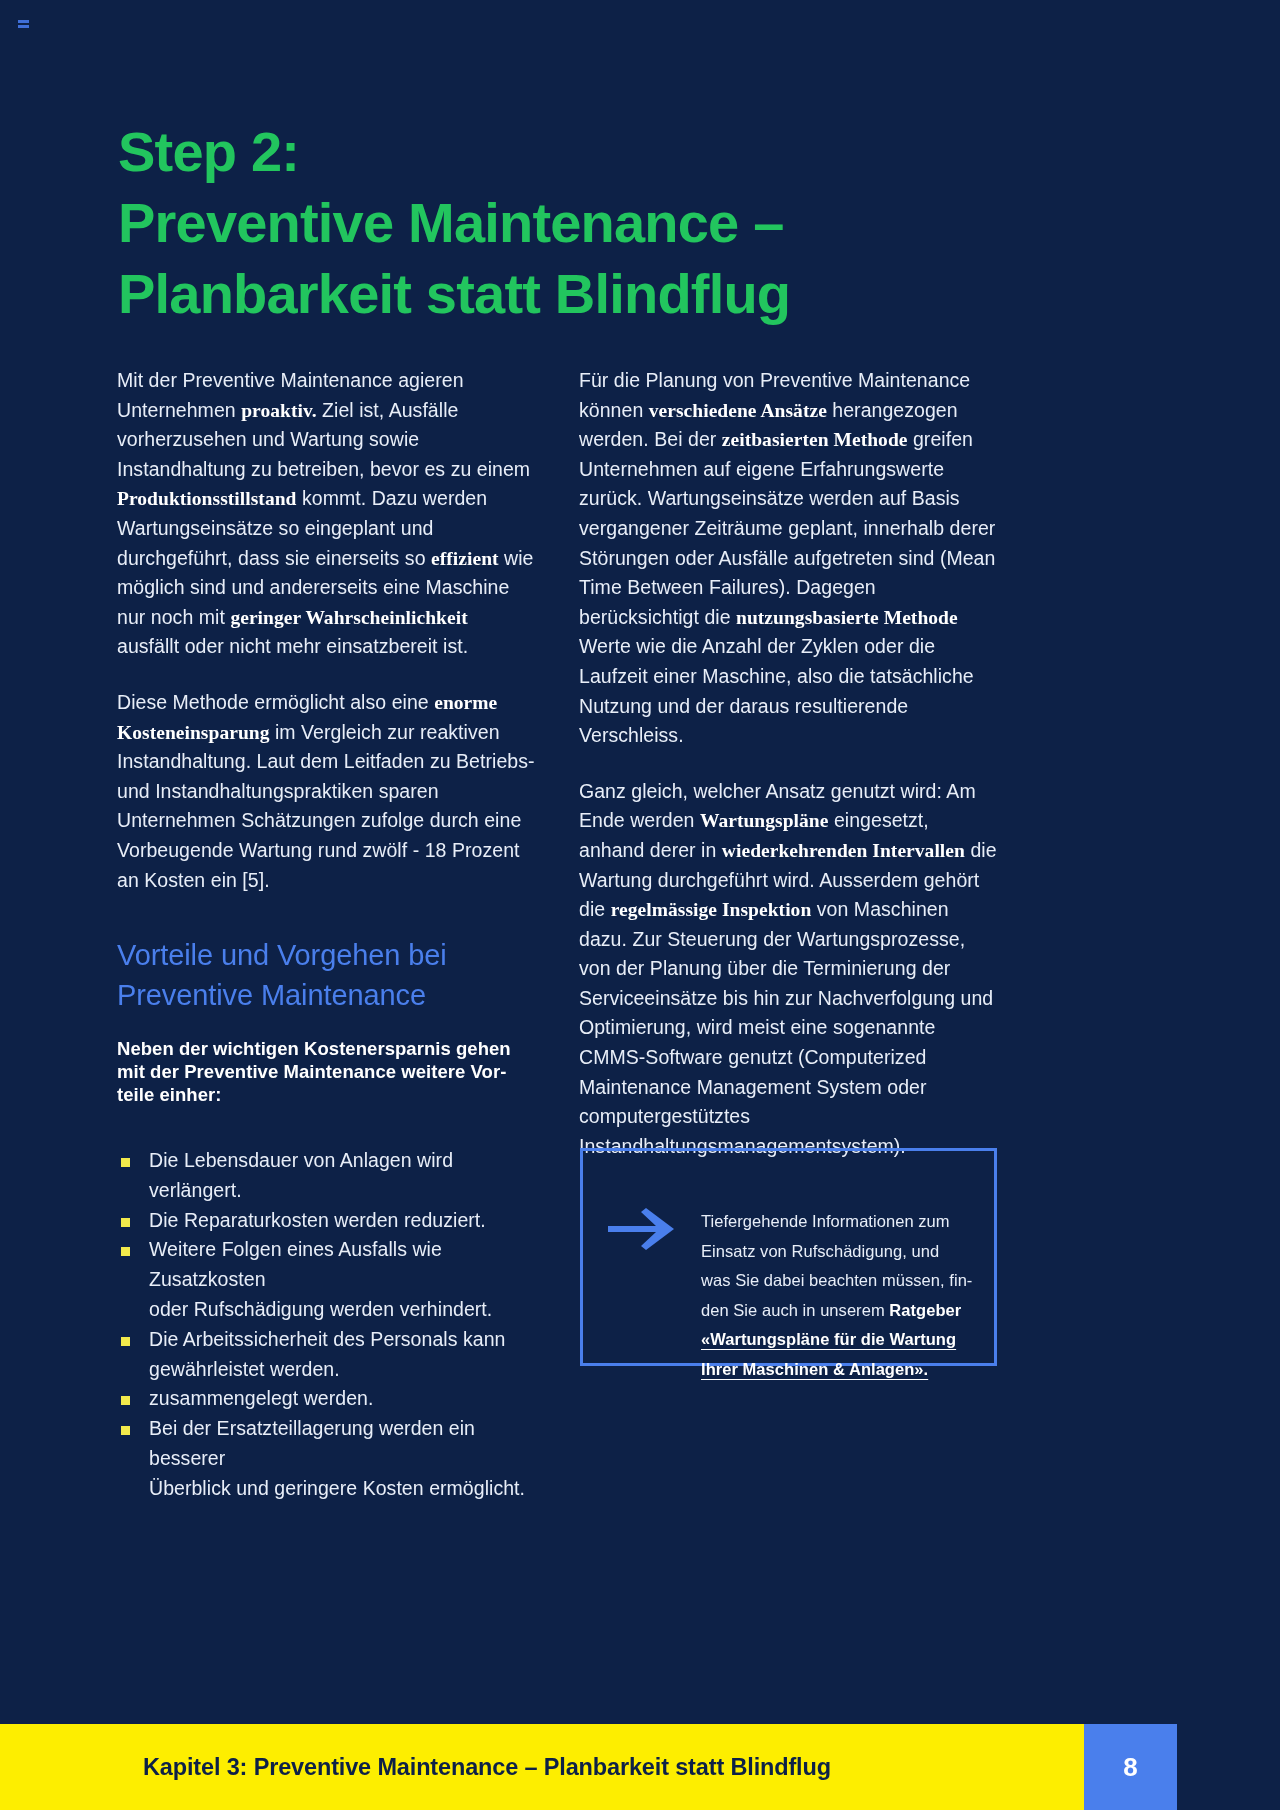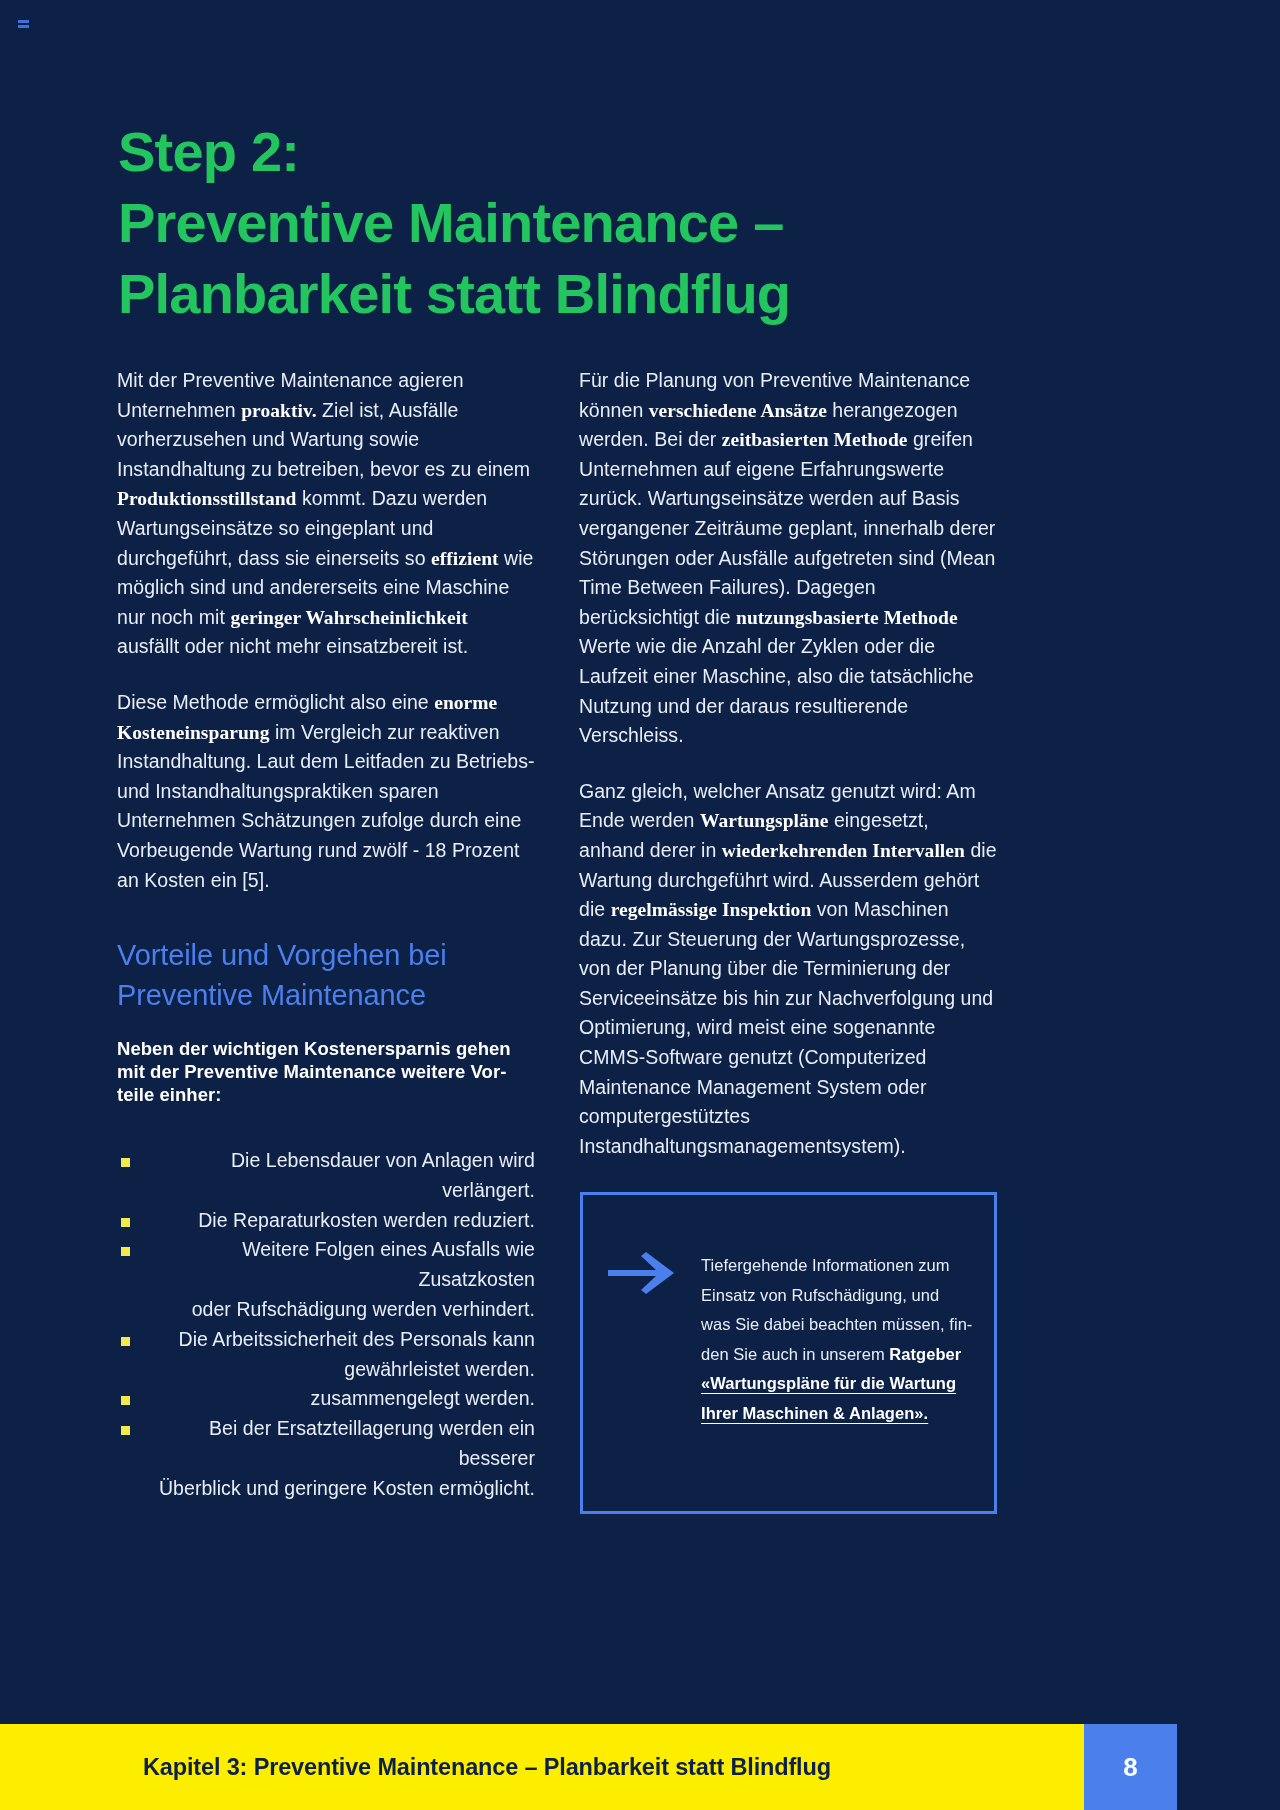--- a/index.html
+++ b/index.html
@@ -107,33 +107,32 @@
     color: #e8eef8;
   }
   ul.bullets li .sq {
     position: absolute;
     left: 4px;
     top: 12px;
     width: 9px;
     height: 9px;
     background: #f2ea4c;
   }
-  ul.bullets li .ln { display: block; text-align: right; }
+  ul.bullets li .ln { display: block; }
 
   
   .callout {
     position: absolute;
     left: 580px;
     top: 1148px;
     width: 417px;
-    height: 322px;
+    height: 218px;
     border: 3px solid #4a7fec;
     display: flex;
     align-items: flex-start;
-    margin-top: 44px;
   }
   .callout-arrow {
     flex: 0 0 auto;
     margin-left: 25px;
     margin-top: 57px;
   }
   .callout-body {
     margin-left: 27px;
     margin-top: 56px;
     width: 272px;

